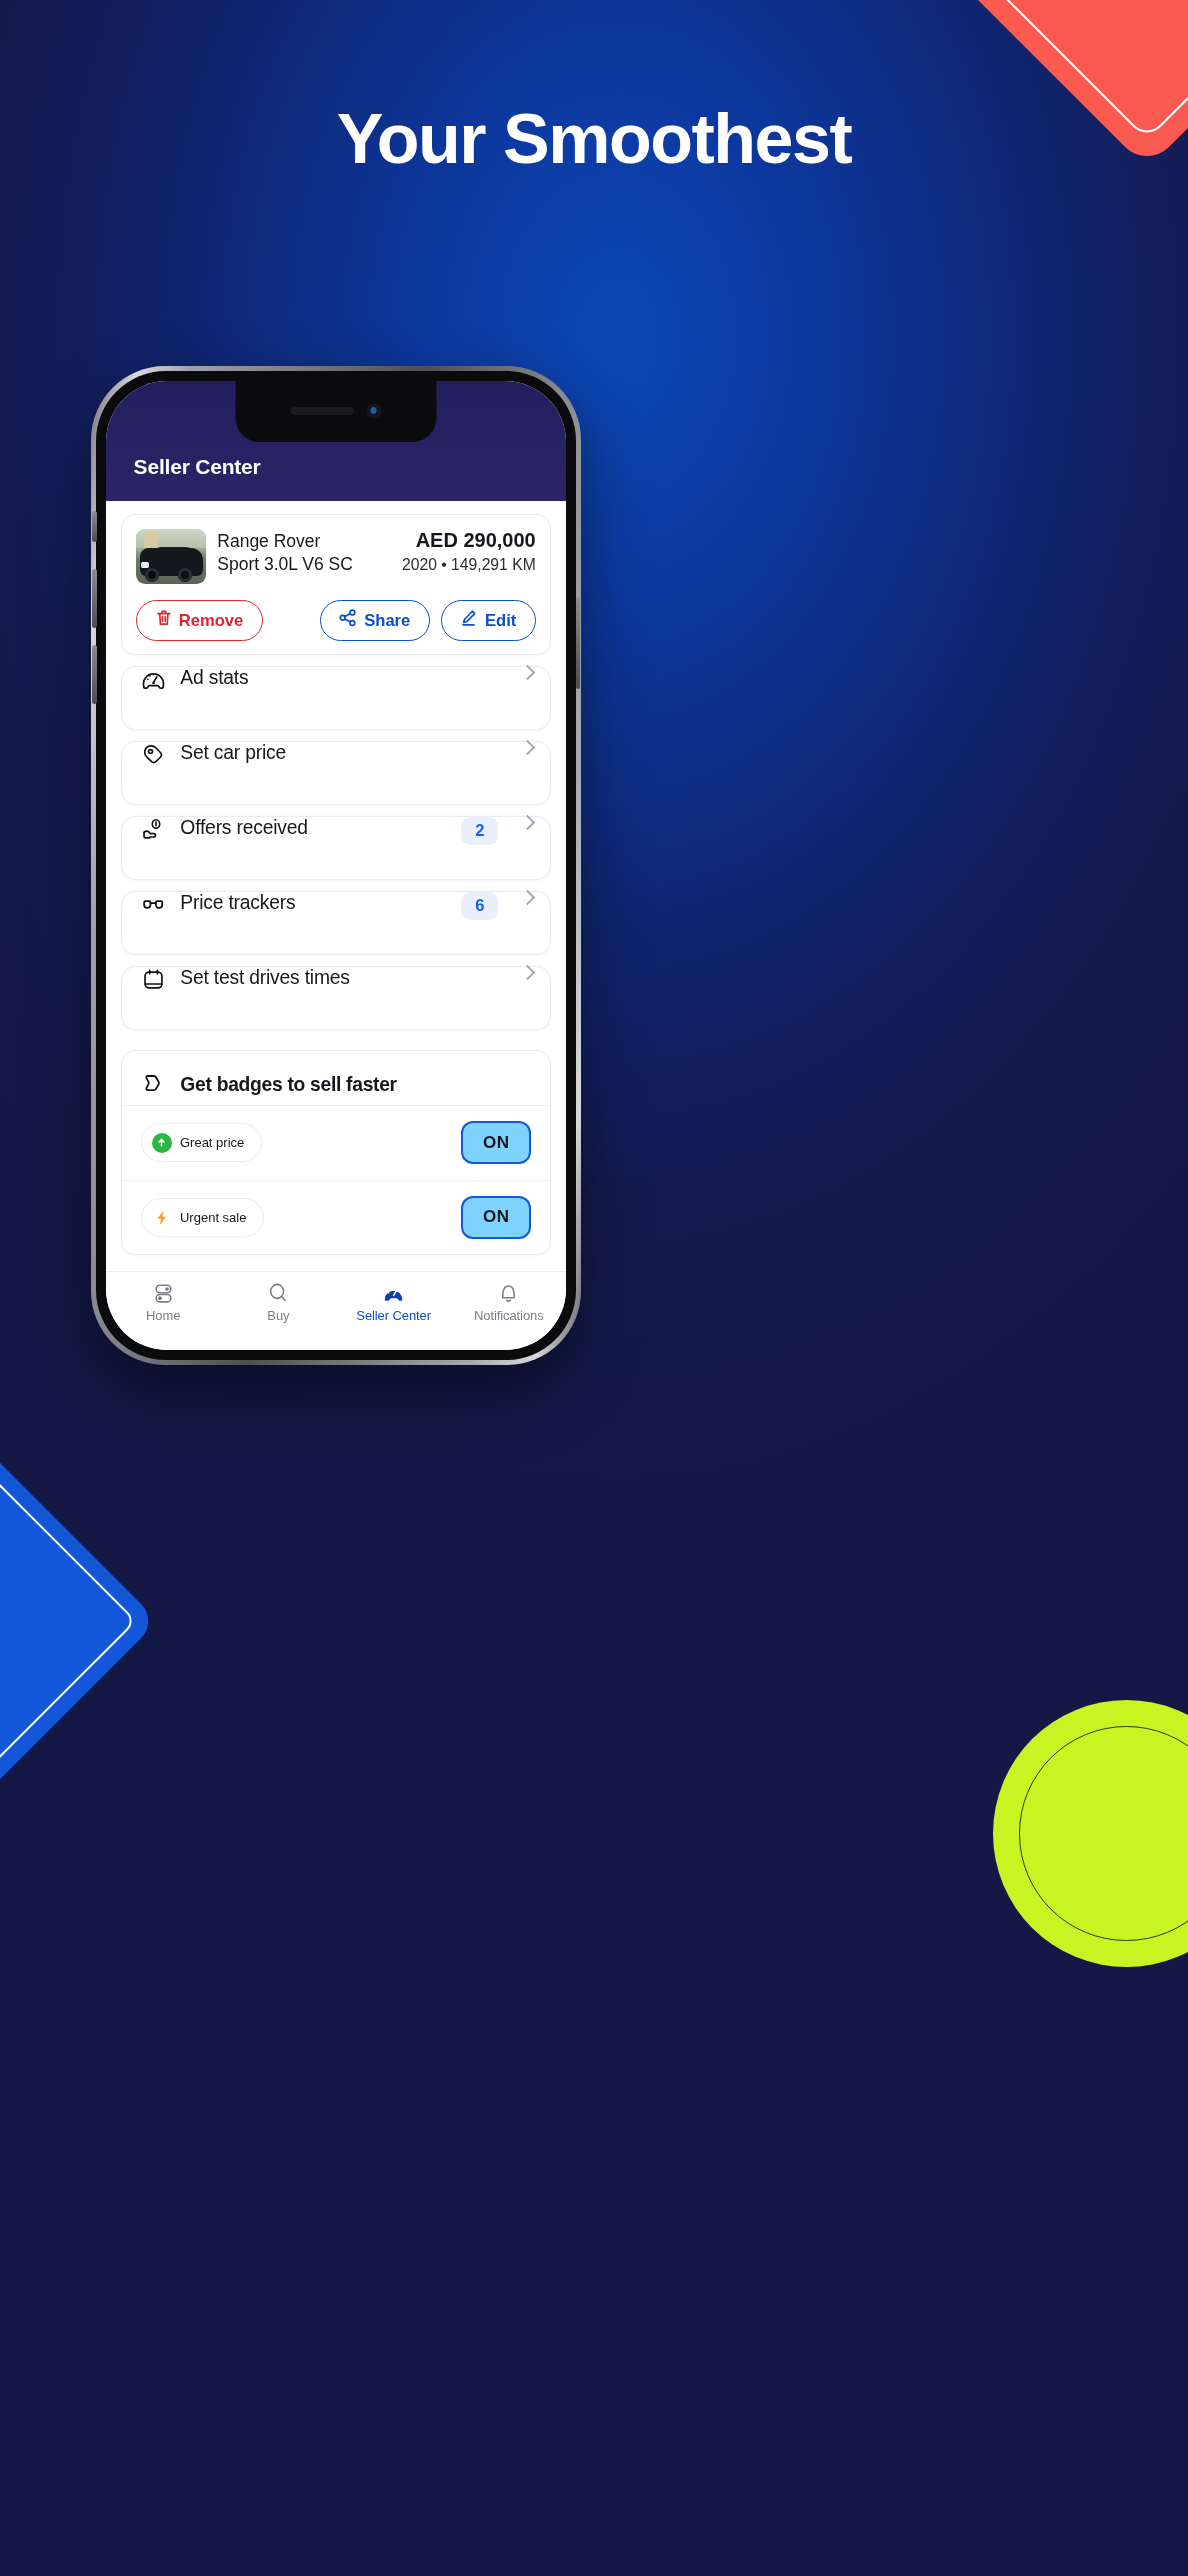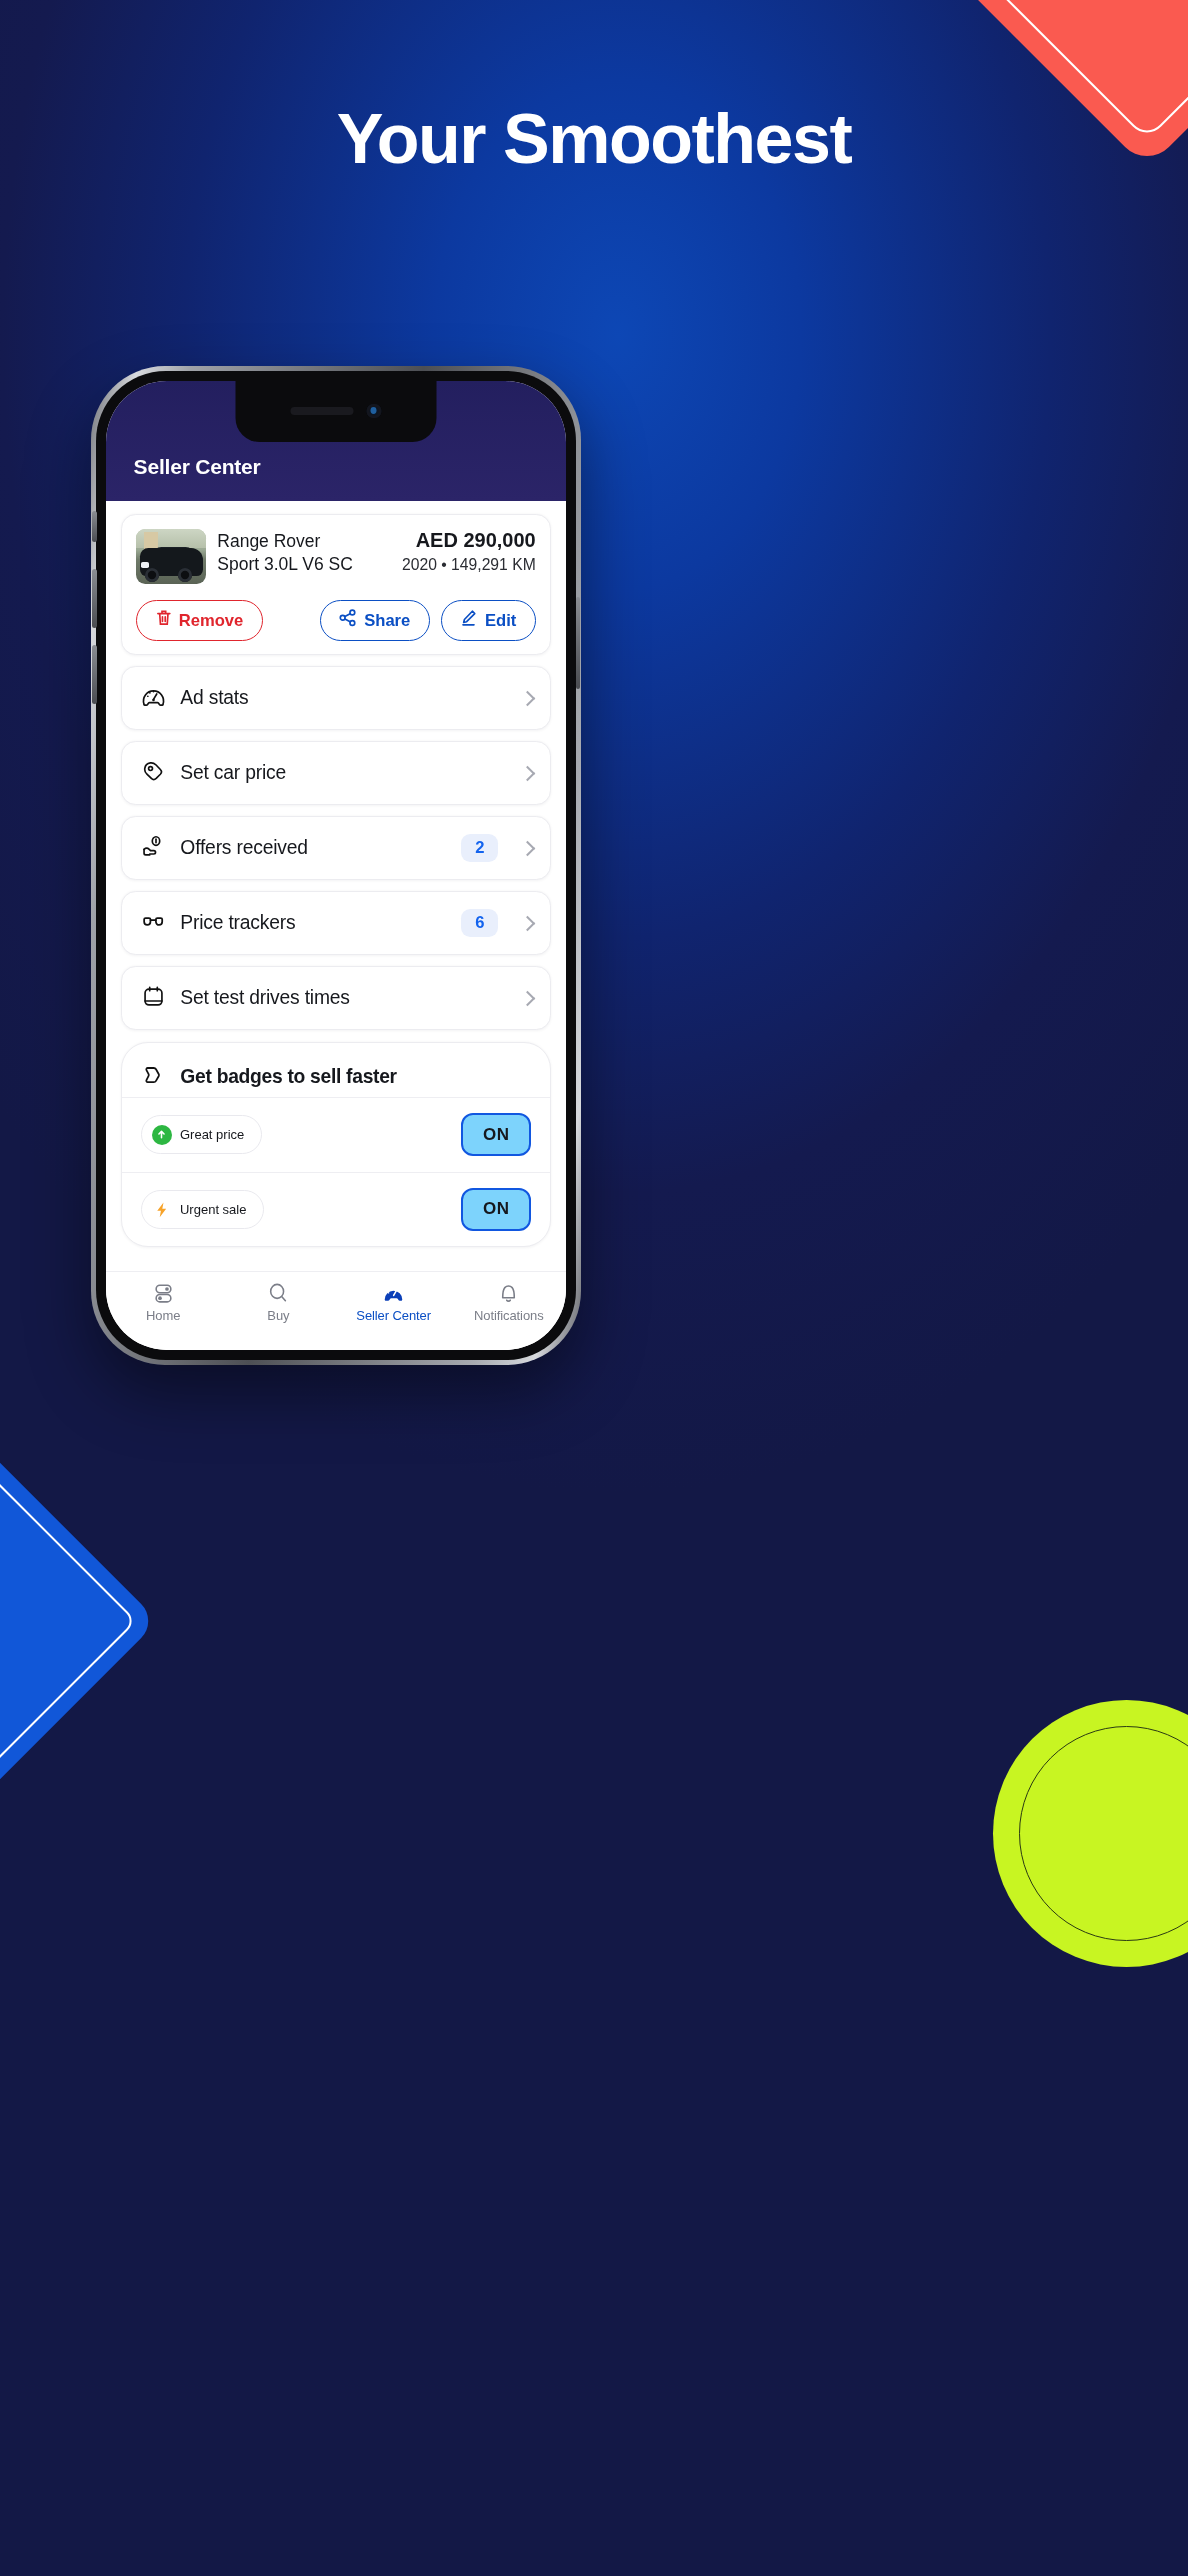--- a/index.html
+++ b/index.html
@@ -192,38 +192,38 @@
   }
   #btn-remove { border:1.8px solid #e0252d; color:#e0252d; }
   #btn-share, #btn-edit { border:1.8px solid #0b4fc4; color:#0b4fc4; }
   #btn-share { margin-left:auto; }
   #btn-edit { margin-left:11px; }
 
   
   .menu-row {
     margin-top:11px;
     height:64px;
-    display:flex; align-items:center;
+    display:flex; align-items:flex-start;
     padding:0 16.6px 0 18.4px;
     gap:14.7px;
     cursor:pointer;
   }
   .menu-label { font-size:19.3px; color:#16181d; flex:1; letter-spacing:-0.2px; }
   .badge {
     min-width:37px; height:28px; padding:0 11px;
     border-radius:9.2px; background:#e9effc;
     color:#1363ee; font-size:16.6px; font-weight:bold;
     display:flex; align-items:center; justify-content:center;
     margin-right:9.2px;
   }
   .chev { width:11px; height:11px; border-right:2.4px solid #a7a9b2; border-top:2.4px solid #a7a9b2;
           transform:rotate(45deg); flex:none; }
 
   
-  #badges-card { margin-top:12px; overflow:hidden;border-radius:27px; }
+  #badges-card { margin-top:20px; overflow:hidden; }
   #badges-head { display:flex; align-items:center; gap:14.7px; padding:20px 18.4px 5.5px 18.4px; }
   #badges-title { font-size:19.3px; font-weight:bold; color:#16181d; letter-spacing:-0.3px; }
   .badge-row {
     display:flex; align-items:center; justify-content:space-between;
     padding:15.7px 18.4px; border-top:0.9px solid #eeeef2;
   }
   .badge-row:first-of-type { border-top:none; }
   .chip {
     display:inline-flex; align-items:center; gap:8.3px;
     border:0.9px solid #e9e9ee; border-radius:920px;

